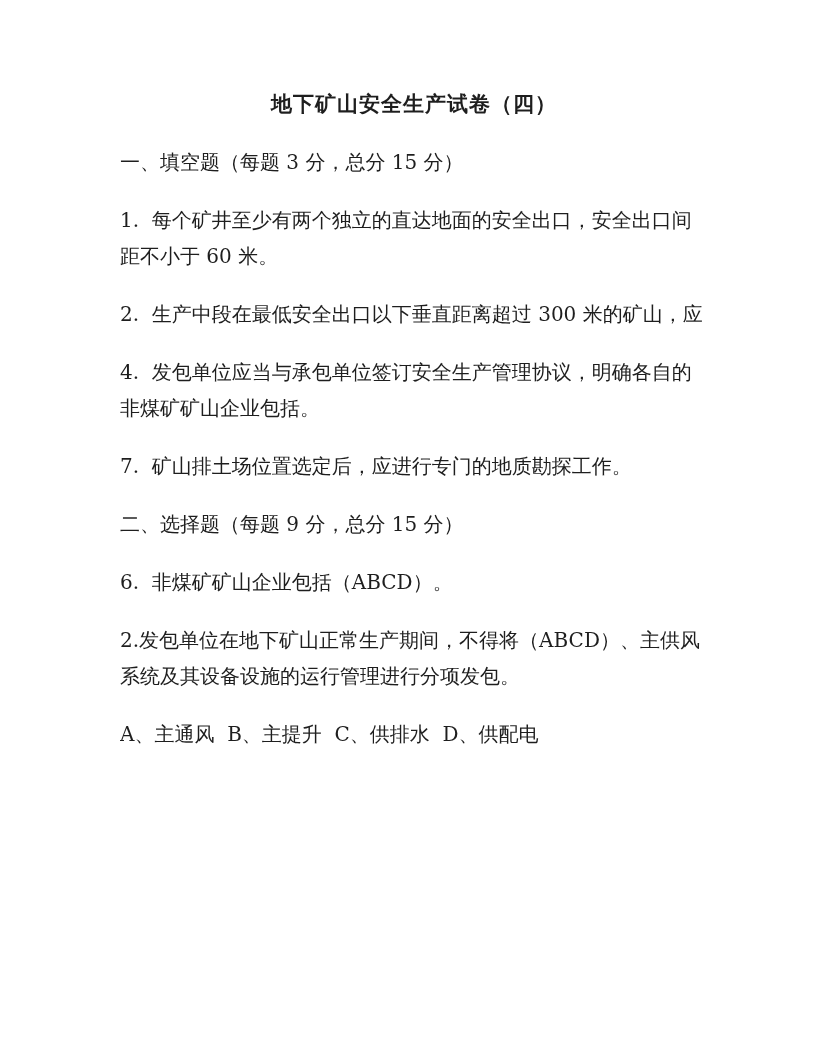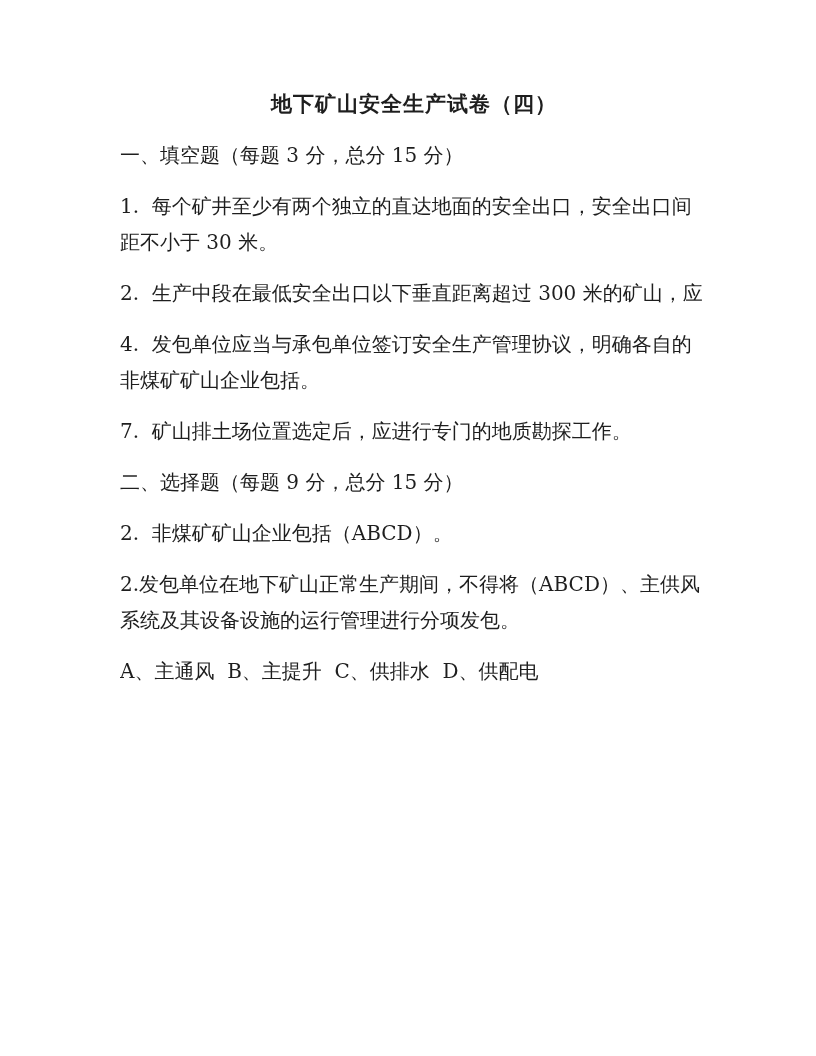--- a/index.html
+++ b/index.html
@@ -21,54 +21,54 @@
   .title {
     font-size: 21px;
     font-weight: bold;
     line-height: 36px;
     text-align: center;
     letter-spacing: 1px;
     white-space: pre;
     overflow: hidden;
   }
   .block {
-    margin-top: 15px;
+    margin-top: 22px;
   }
   .heading, .line {
     font-size: 20px;
     line-height: 36px;
     height: 36px;
     white-space: pre;
     overflow: hidden;
   }
 </style>
 </head>
 <body>
 
 <div class="page">
   <div class="title">地下矿山安全生产试卷（四）</div>
   <div id="doc-body">
       <div class="block heading">一、填空题（每题 3 分，总分 15 分）</div>
       <div class="block paragraph">
         <div class="line">1.  每个矿井至少有两个独立的直达地面的安全出口，安全出口间</div>
-        <div class="line">距不小于 30 米。</div>
+        <div class="line">距不小于 60 米。</div>
       </div>
       <div class="block paragraph">
         <div class="line">2.  生产中段在最低安全出口以下垂直距离超过 300 米的矿山，应</div>
       </div>
       <div class="block paragraph">
         <div class="line">4.  发包单位应当与承包单位签订安全生产管理协议，明确各自的</div>
         <div class="line">非煤矿矿山企业包括。</div>
       </div>
       <div class="block paragraph">
         <div class="line">7.  矿山排土场位置选定后，应进行专门的地质勘探工作。</div>
       </div>
       <div class="block heading">二、选择题（每题 9 分，总分 15 分）</div>
       <div class="block paragraph">
-        <div class="line">2.  非煤矿矿山企业包括（ABCD）。</div>
+        <div class="line">6.  非煤矿矿山企业包括（ABCD）。</div>
       </div>
       <div class="block paragraph">
         <div class="line">2.发包单位在地下矿山正常生产期间，不得将（ABCD）、主供风</div>
         <div class="line">系统及其设备设施的运行管理进行分项发包。</div>
       </div>
       <div class="block paragraph">
         <div class="line">A、主通风  B、主提升  C、供排水  D、供配电</div>
       </div>
     </div>
 </div>

